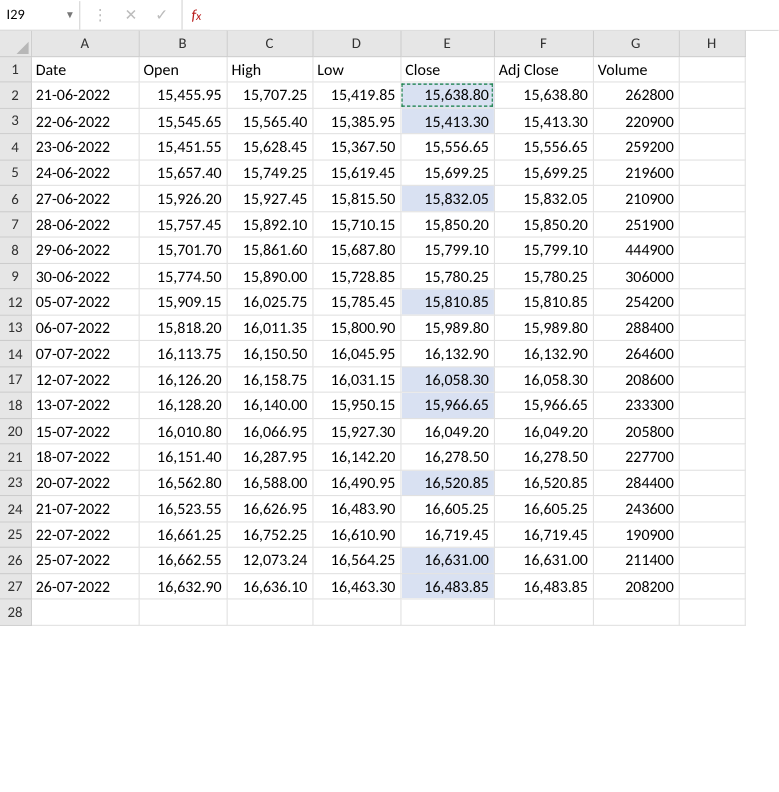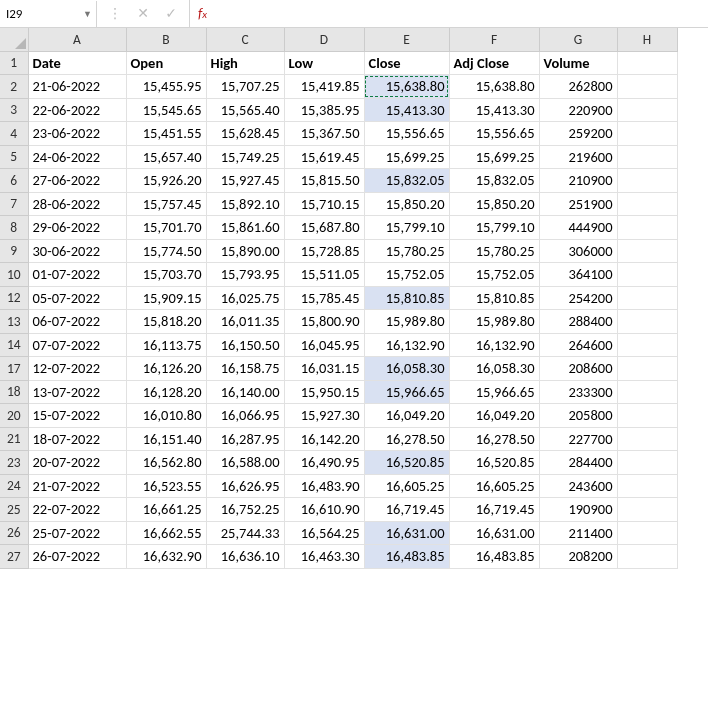--- a/index.html
+++ b/index.html
@@ -12,21 +12,21 @@
       overflow: hidden;
     }
     .fx-bar {
       display: flex;
       align-items: center;
       height: 28px;
       border-bottom: 1px solid #d4d4d4;
       background: #fff;
     }
     .name-box {
-      width: 97px;
+      width: 73px;
       height: 26px;
       display: flex;
       align-items: center;
       justify-content: space-between;
       padding: 0 4px 0 6px;
       border-right: 1px solid #d4d4d4;
       font-size: 13px;
       gap: 36px;
     }
     .name-box .chev {
@@ -110,21 +110,21 @@
     }
     td.cell {
       border: 1px solid #e1e1e1;
       padding: 1px 4px 1px 4px;
       height: 23.5px;
       white-space: nowrap;
       overflow: hidden;
       text-align: right;
     }
     td.cell.left { text-align: left; }
-    td.cell.bold { font-weight: 700; }
+    td.cell.bold { font-weight: 400; }
     td.cell.hl { background: #d9e1f2; }
     td.cell.copy {
       outline: 1.5px dashed #107c41;
       outline-offset: -2px;
     }
     .cA { width: 98px; }
     .cB { width: 80px; }
     .cC { width: 78px; }
     .cD { width: 80px; }
     .cE { width: 85px; }
@@ -258,31 +258,20 @@
           <td class="cell cA left">30-06-2022</td>
           <td class="cell cB">15,774.50</td>
           <td class="cell cC">15,890.00</td>
           <td class="cell cD">15,728.85</td>
           <td class="cell cE">15,780.25</td>
           <td class="cell cF">15,780.25</td>
           <td class="cell cG">306000</td>
           <td class="cell cH"></td>
         </tr>
         <tr>
-          <td class="row-hd">10</td>
-          <td class="cell cA left">01-07-2022</td>
-          <td class="cell cB">15,703.70</td>
-          <td class="cell cC">15,793.95</td>
-          <td class="cell cD">15,511.05</td>
-          <td class="cell cE">15,752.05</td>
-          <td class="cell cF">15,752.05</td>
-          <td class="cell cG">364100</td>
-          <td class="cell cH"></td>
-        </tr>
-        <tr>
           <td class="row-hd">12</td>
           <td class="cell cA left">05-07-2022</td>
           <td class="cell cB">15,909.15</td>
           <td class="cell cC">16,025.75</td>
           <td class="cell cD">15,785.45</td>
           <td class="cell cE hl">15,810.85</td>
           <td class="cell cF">15,810.85</td>
           <td class="cell cG">254200</td>
           <td class="cell cH"></td>
         </tr>
@@ -382,33 +371,44 @@
           <td class="cell cD">16,610.90</td>
           <td class="cell cE">16,719.45</td>
           <td class="cell cF">16,719.45</td>
           <td class="cell cG">190900</td>
           <td class="cell cH"></td>
         </tr>
         <tr>
           <td class="row-hd">26</td>
           <td class="cell cA left">25-07-2022</td>
           <td class="cell cB">16,662.55</td>
-          <td class="cell cC">25,744.33</td>
+          <td class="cell cC">12,073.24</td>
           <td class="cell cD">16,564.25</td>
           <td class="cell cE hl">16,631.00</td>
           <td class="cell cF">16,631.00</td>
           <td class="cell cG">211400</td>
           <td class="cell cH"></td>
         </tr>
         <tr>
           <td class="row-hd">27</td>
           <td class="cell cA left">26-07-2022</td>
           <td class="cell cB">16,632.90</td>
           <td class="cell cC">16,636.10</td>
           <td class="cell cD">16,463.30</td>
           <td class="cell cE hl">16,483.85</td>
           <td class="cell cF">16,483.85</td>
           <td class="cell cG">208200</td>
           <td class="cell cH"></td>
         </tr>
+        <tr>
+          <td class="row-hd">28</td>
+          <td class="cell cA left"></td>
+          <td class="cell cB"></td>
+          <td class="cell cC"></td>
+          <td class="cell cD"></td>
+          <td class="cell cE"></td>
+          <td class="cell cF"></td>
+          <td class="cell cG"></td>
+          <td class="cell cH"></td>
+        </tr>
       </tbody>
   </table>
 </div>
 
 </body></html>

